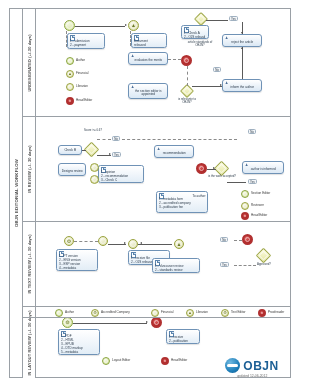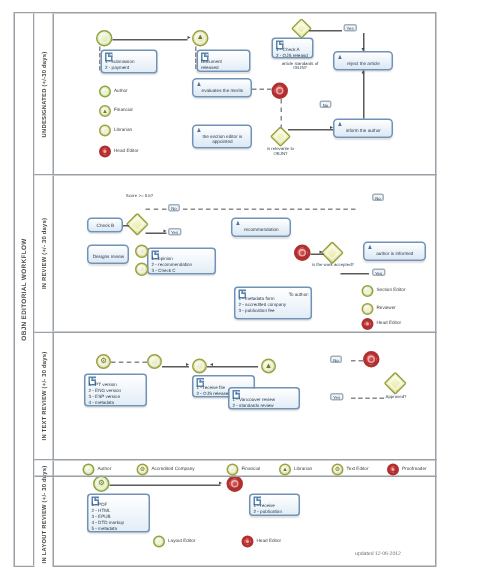--- a/index.html
+++ b/index.html
@@ -509,16 +509,20 @@
         <div class="rc ev-end">
             <div class="ev-inner"></div>
           </div>
         <div class="rl">Proofreader</div>
       </div>
     </div>
 
   </div>
 
   <div class="footer">
+    <div class="logo-row">
+      <div class="logo-mark"></div>
+      <div class="logo-text">OBJN</div>
+    </div>
     <div class="updated">updated 12-06-2012</div>
   </div>
 
 </div>
 
 </body></html>

